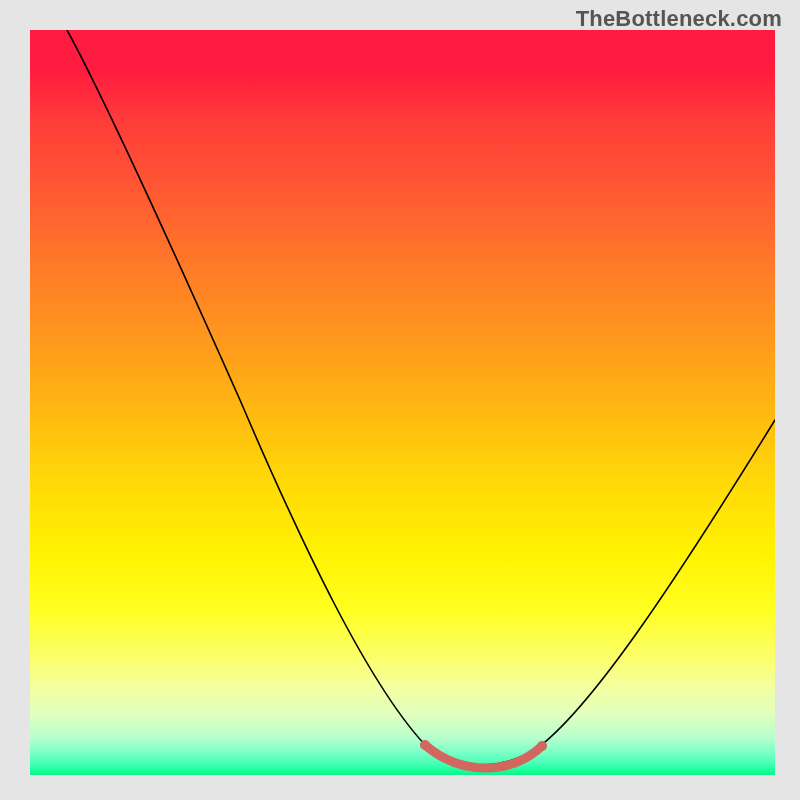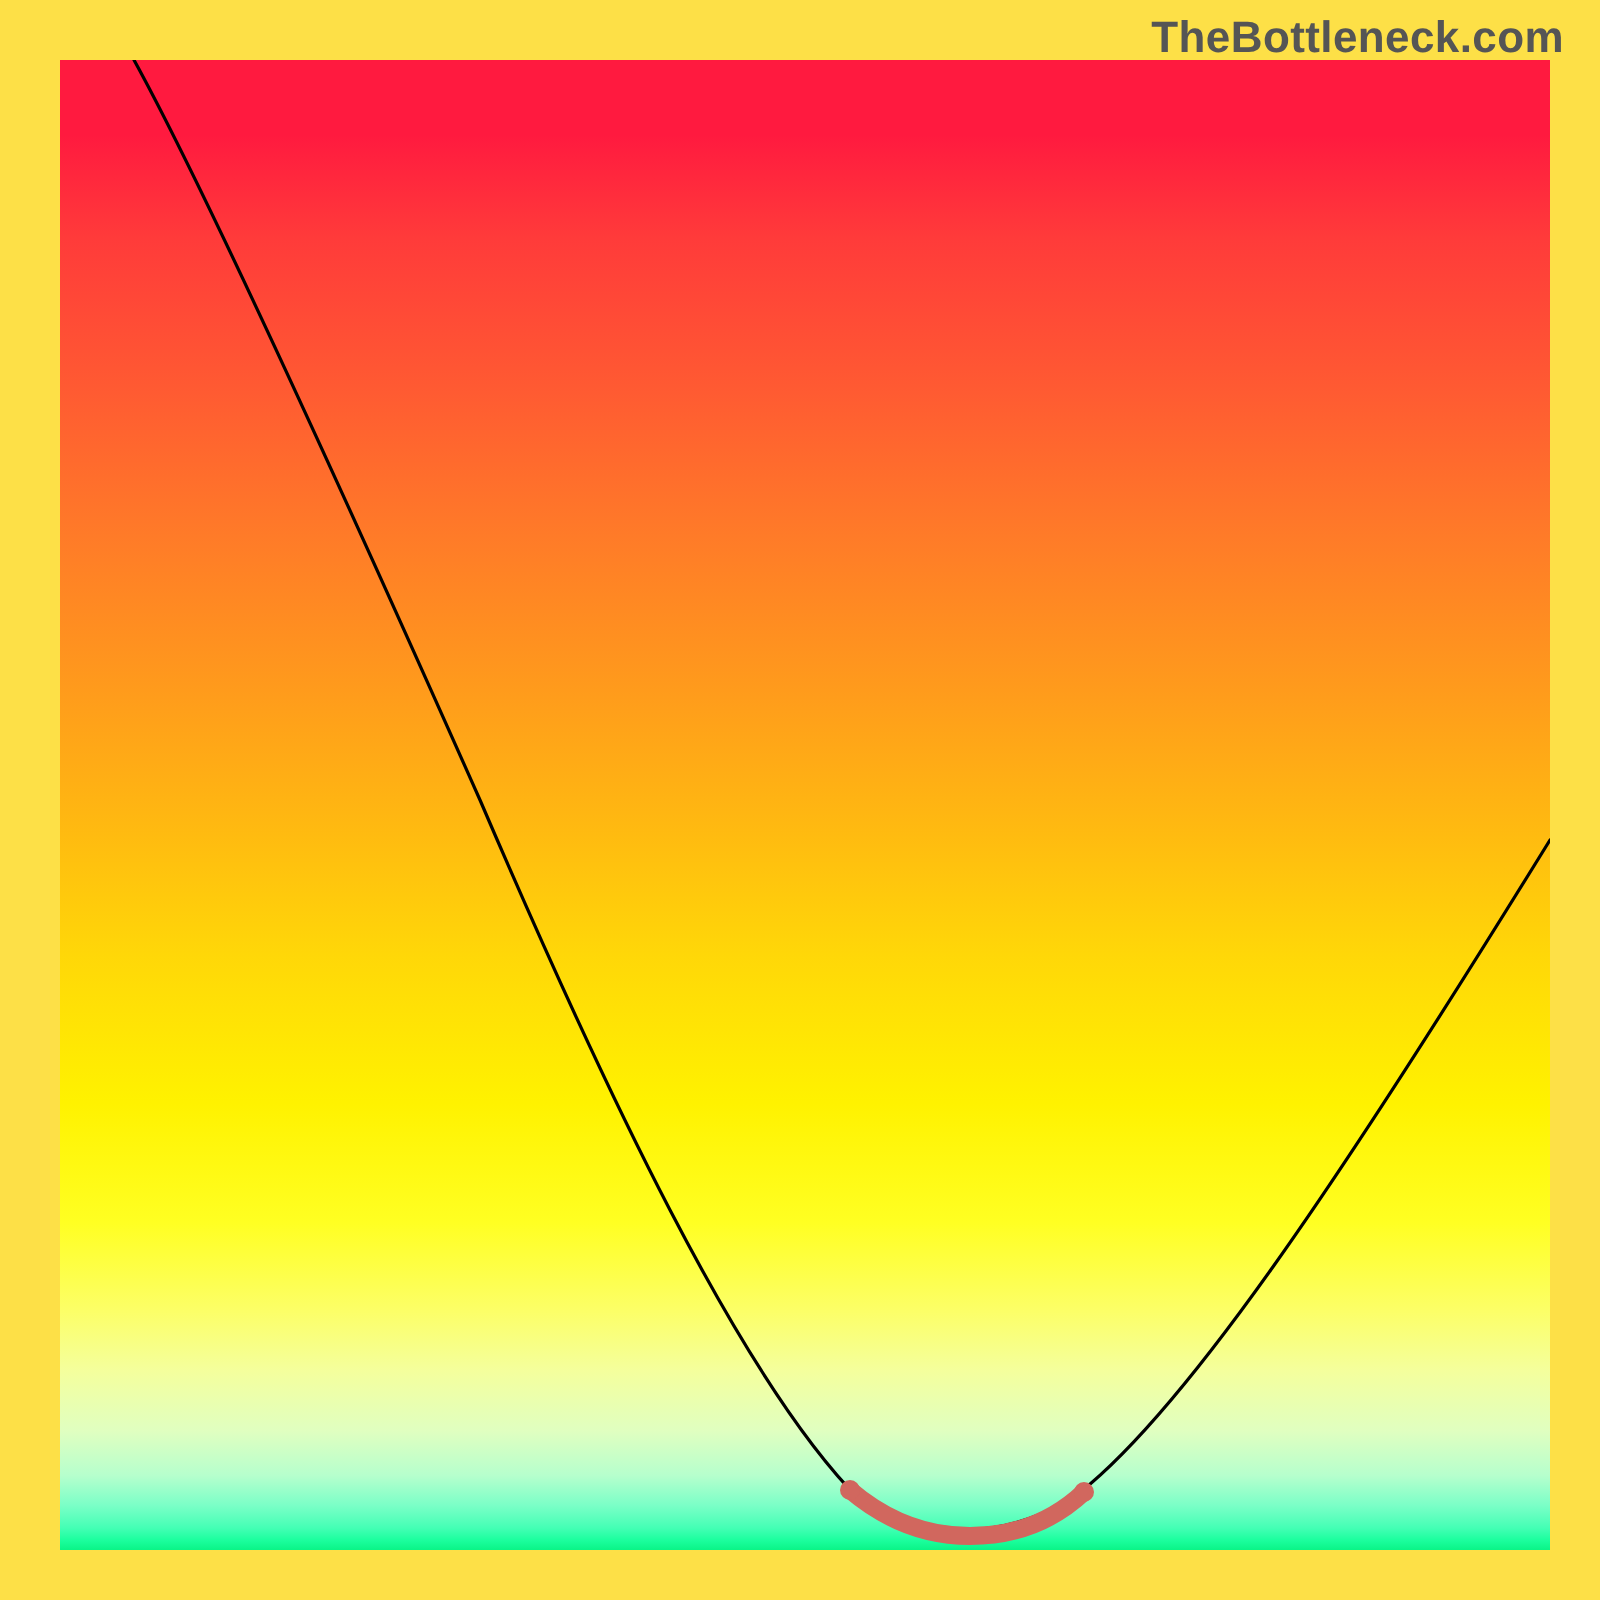--- a/index.html
+++ b/index.html
@@ -8,21 +8,21 @@
     width: 800px;
     height: 800px;
     background: #000;
     overflow: hidden;
     font-family: Arial, Helvetica, sans-serif;
   }
   .stage {
     position: relative;
     width: 800px;
     height: 800px;
-    background: #fde047;
+    background: #e5e5e5;
   }
   .watermark {
     position: absolute;
     top: 6px;
     right: 18px;
     color: #555;
     font-size: 22px;
     font-weight: 600;
     letter-spacing: 0.2px;
     z-index: 50;

